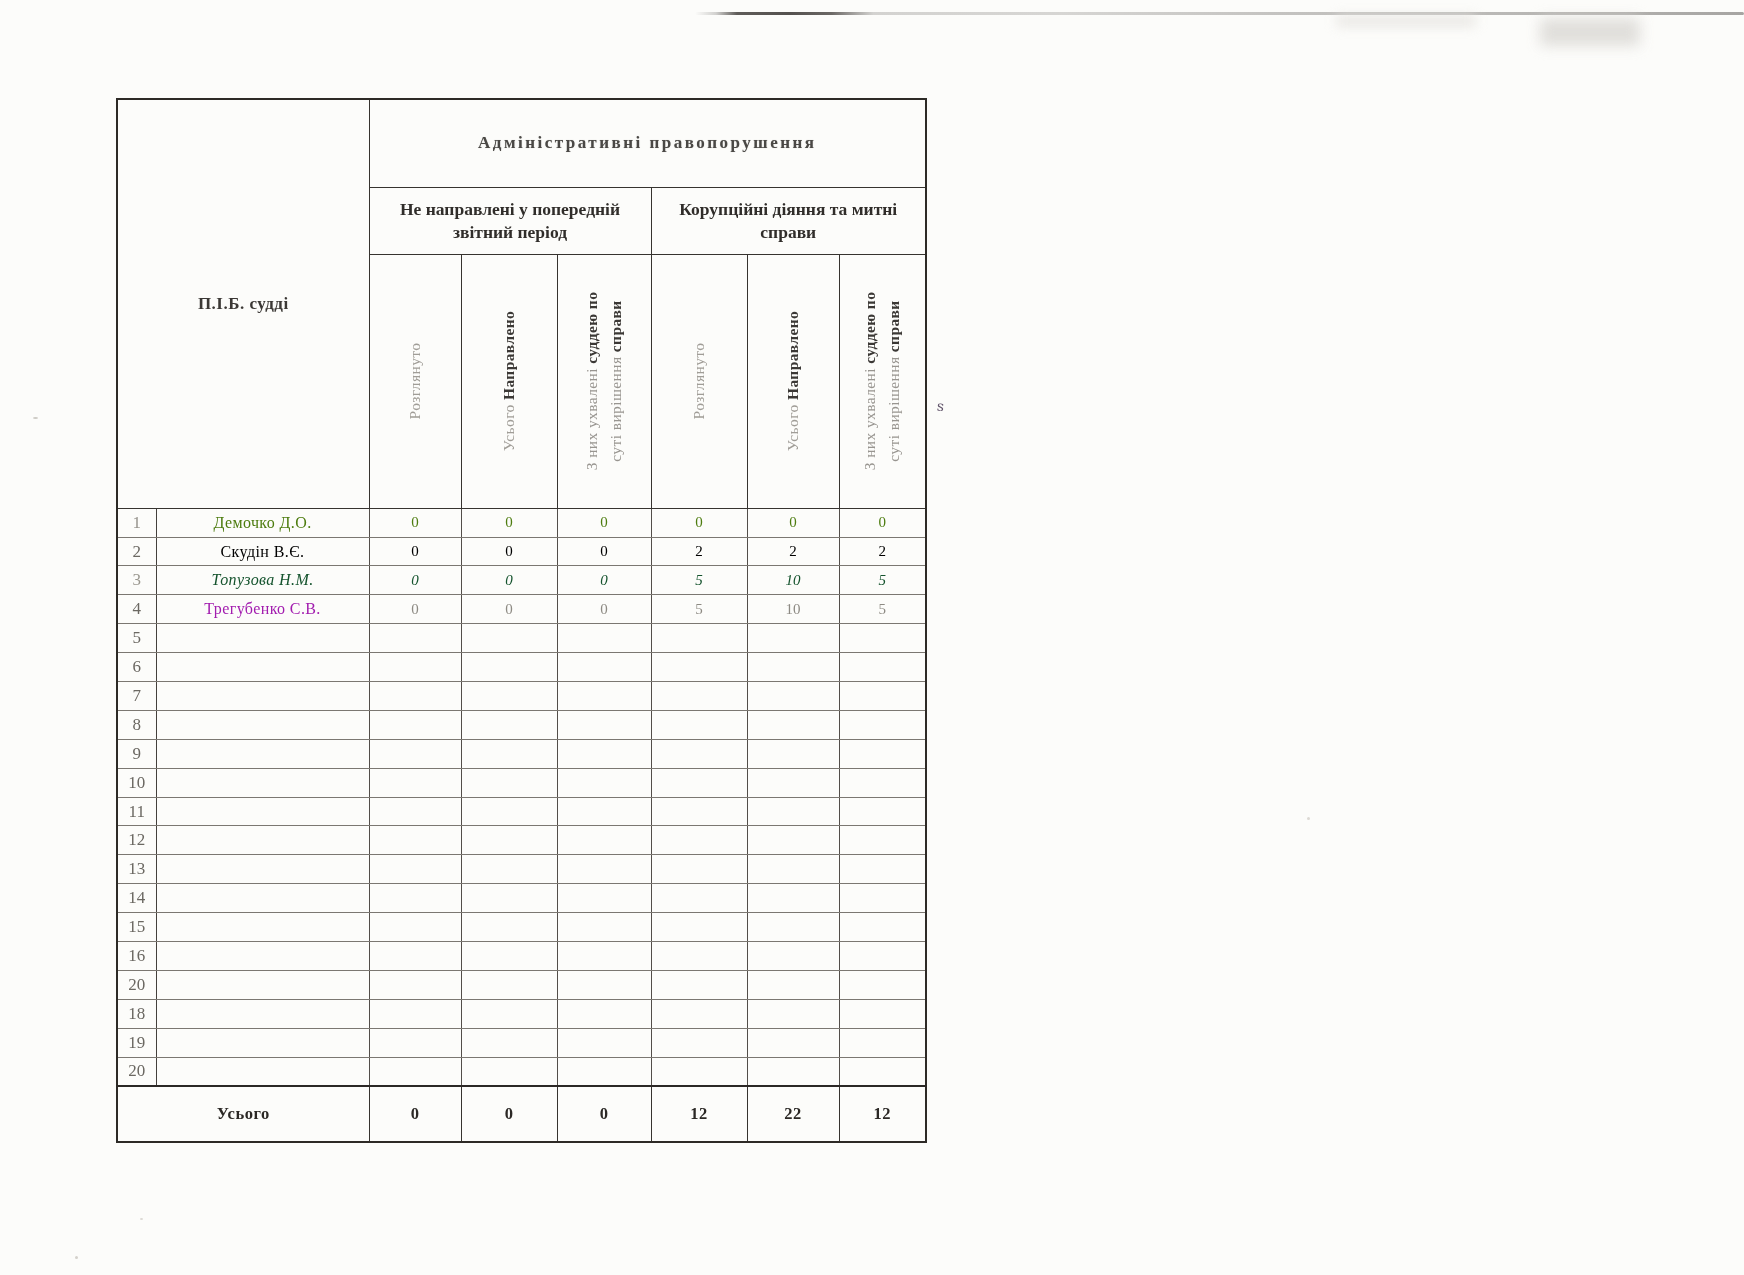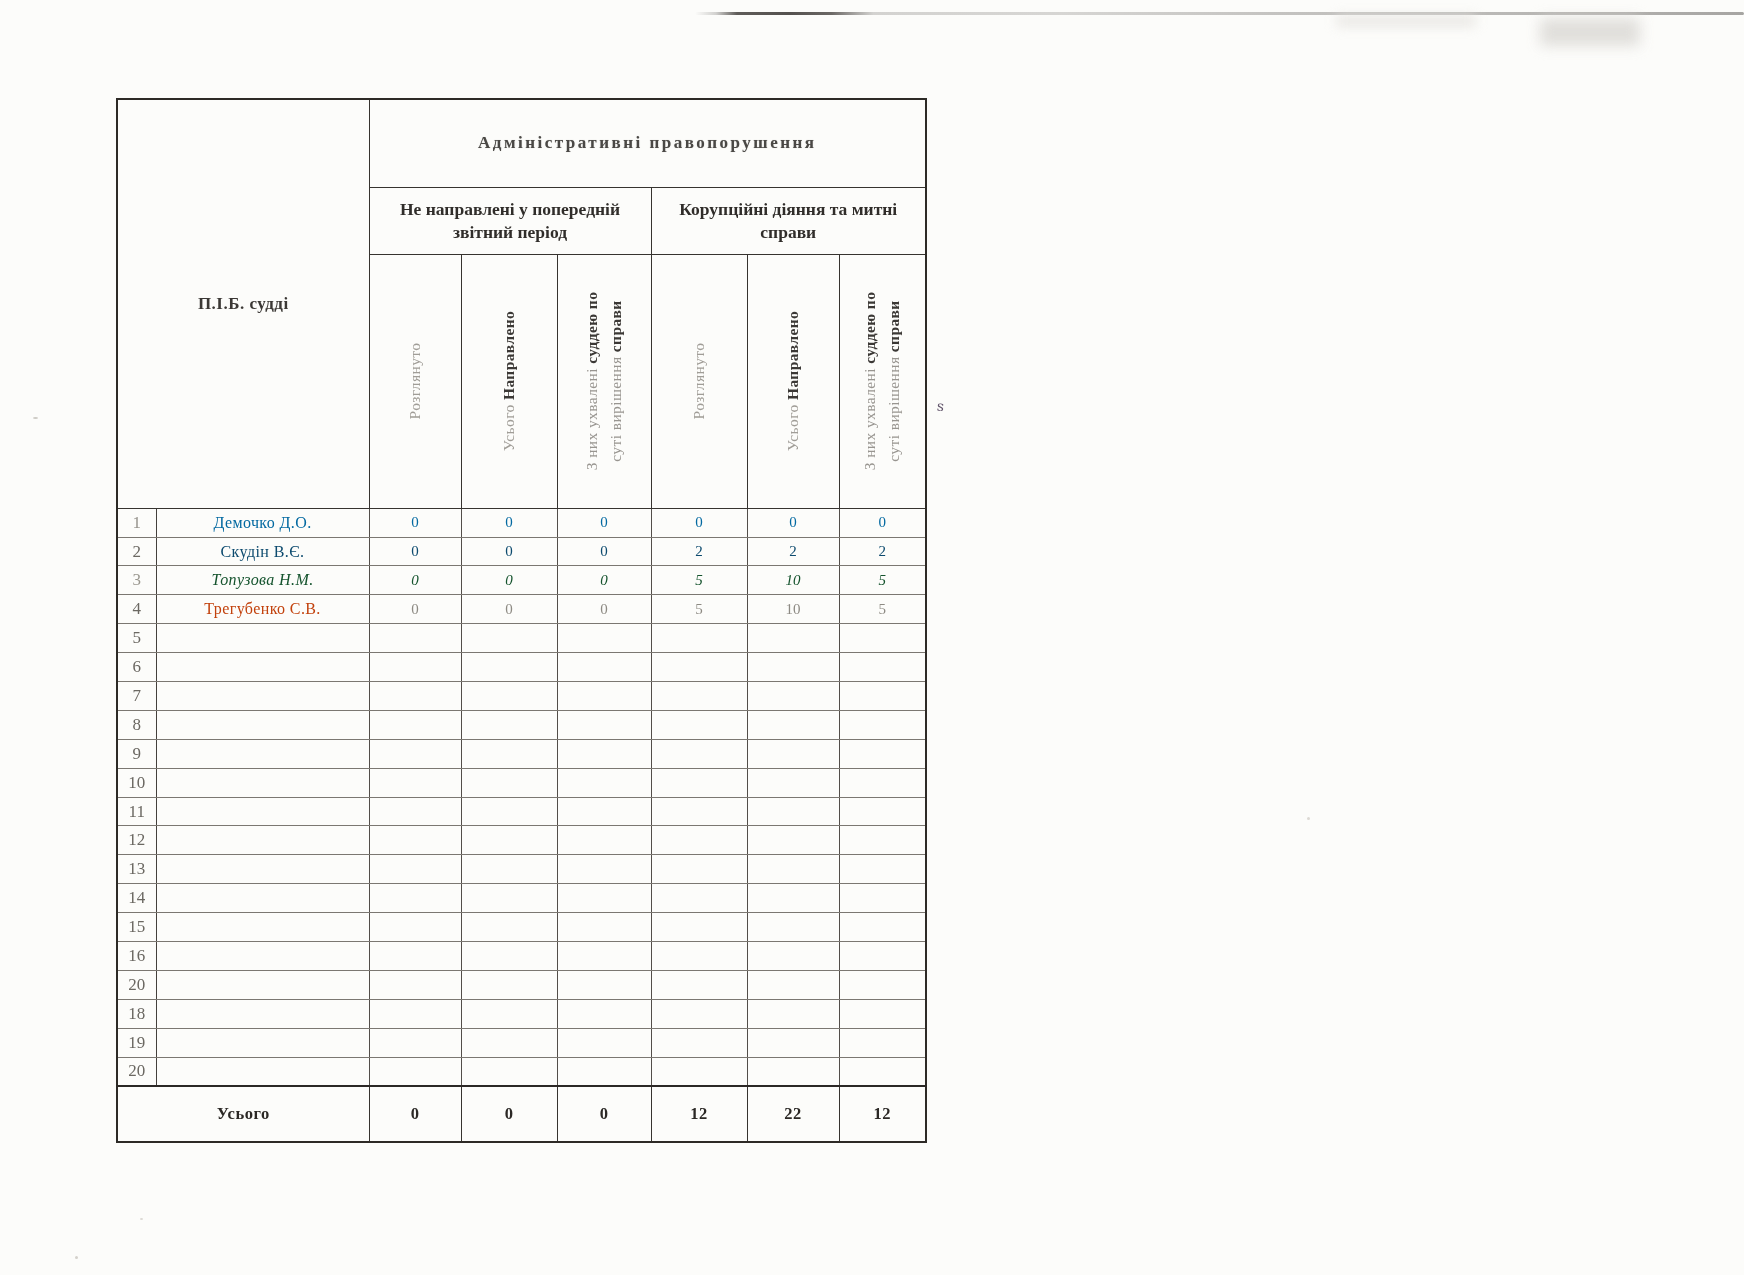--- a/index.html
+++ b/index.html
@@ -64,26 +64,26 @@
   
   tr.data td {
     height:28.9px;
     border-top:1.1px solid #7b7771; border-bottom:1.1px solid #7b7771;
     border-left:1.4px solid #524e49; border-right:1.4px solid #524e49;
   }
   tr.data td.num { border-right:1.5px solid #44403c; font-size:17px; color:#6b6862; }
   tr.data td.name { font-size:16px; letter-spacing:.4px; }
   tr.data td.val { font-size:15px; }
   td.blm { border-left-color:#76473a; }
-  tr.f1 td.name, tr.f1 td.val { color:#0369a1; }
+  tr.f1 td.name, tr.f1 td.val { color:#4d7c0f; }
   tr.f1 td.num { color:#96938c; }
-  tr.f2 td.name, tr.f2 td.val { color:#0c4a6e; }
+  tr.f2 td.name, tr.f2 td.val { color:#000000; }
   tr.f3 td.name, tr.f3 td.val { color:#14532d;font-style:italic; }
   tr.f3 td.num { color:#9a978f; }
-  tr.f4 td.name { color:#c2410c; }
+  tr.f4 td.name { color:#a21caf; }
   tr.f4 td.val { color:#8d8a83; }
 
   
   tr.total td {
     height:56px; border-top:2.3px solid #2b2825; border-left:1.8px solid #36332f;
     border-right:1.8px solid #36332f;
     font-weight:700; font-size:16.5px; color:#2b2825; letter-spacing:.5px;
   }
 </style>
 </head>

